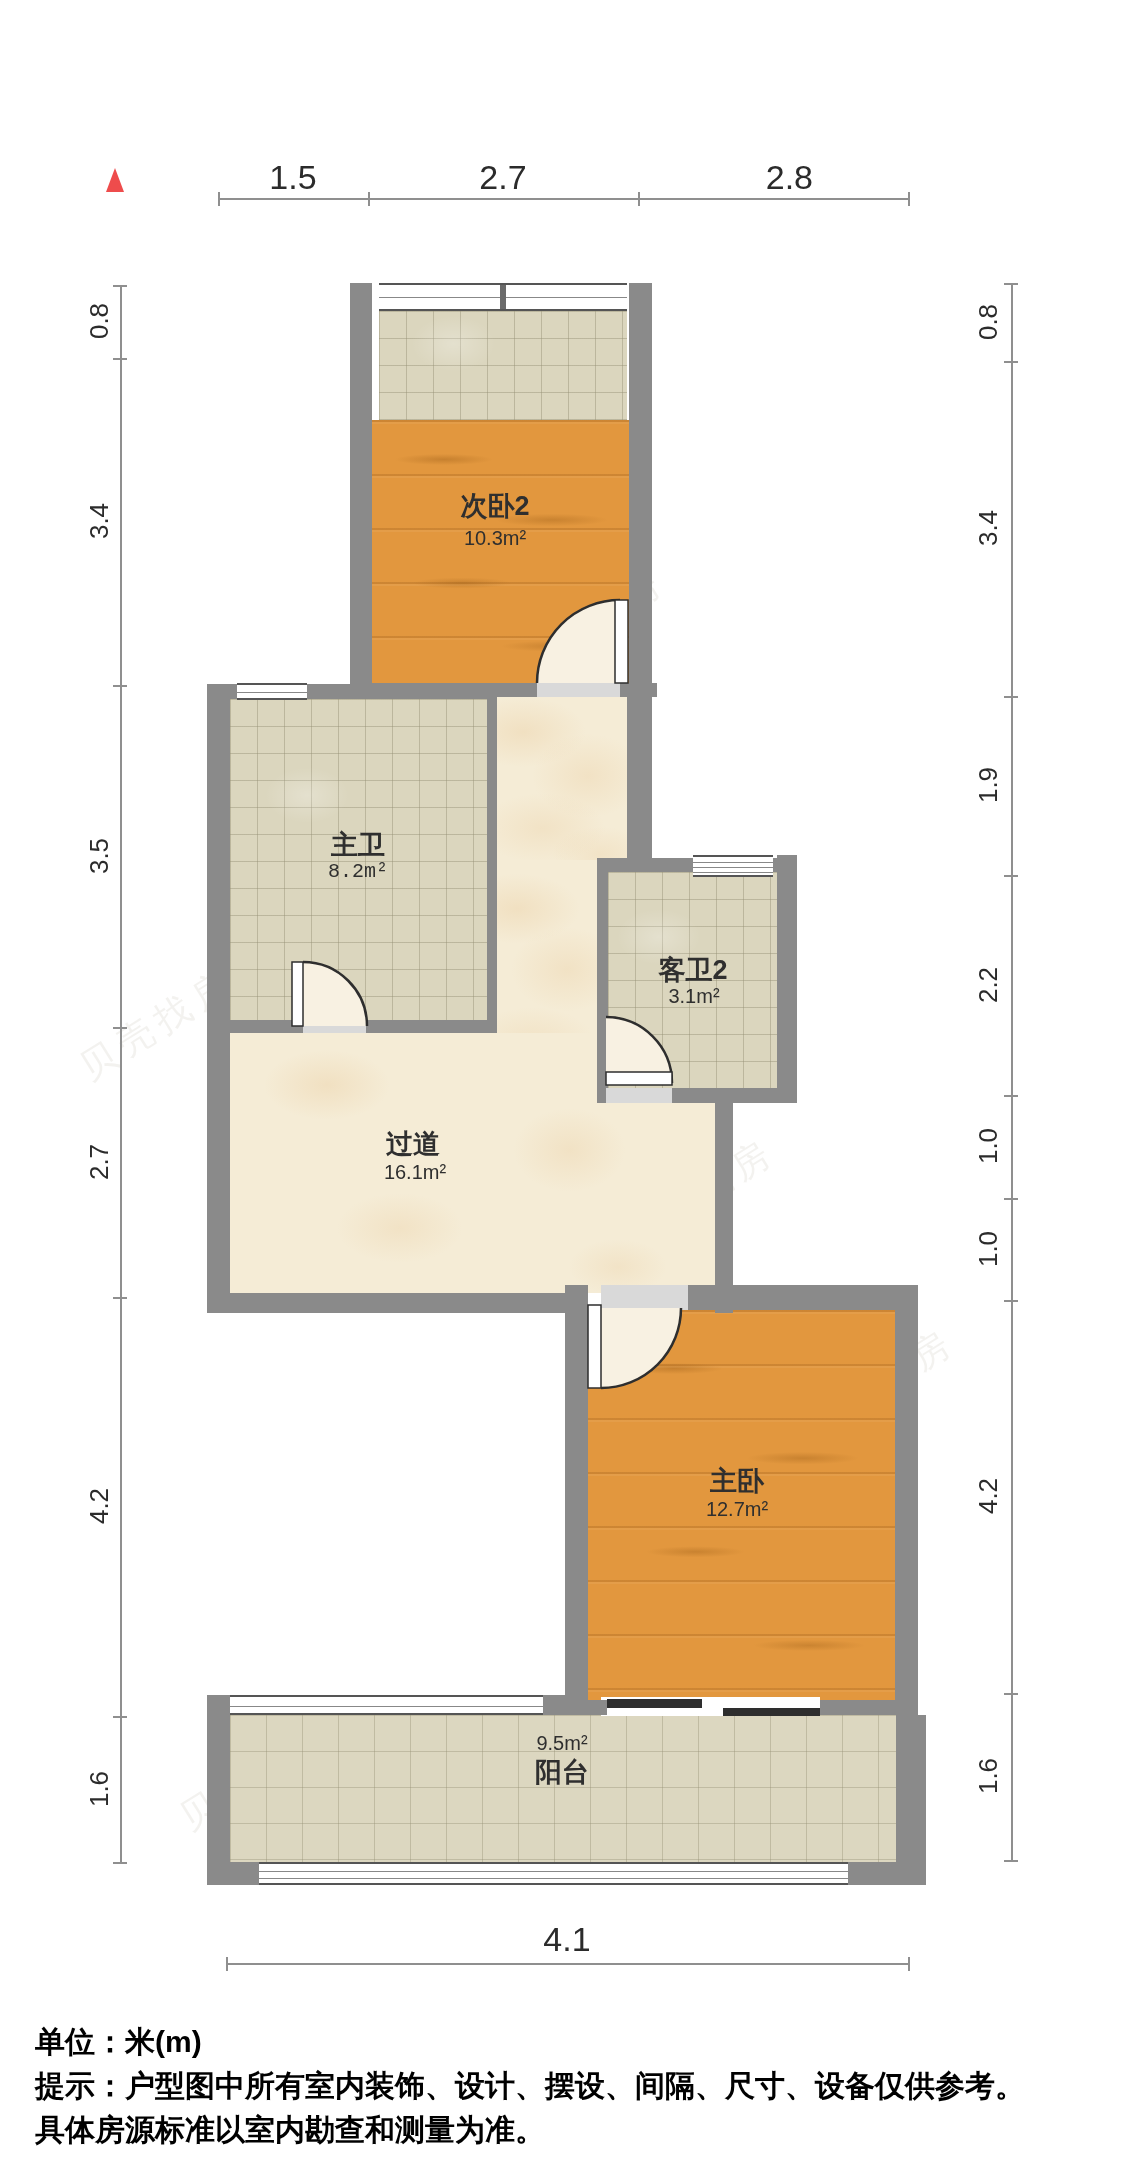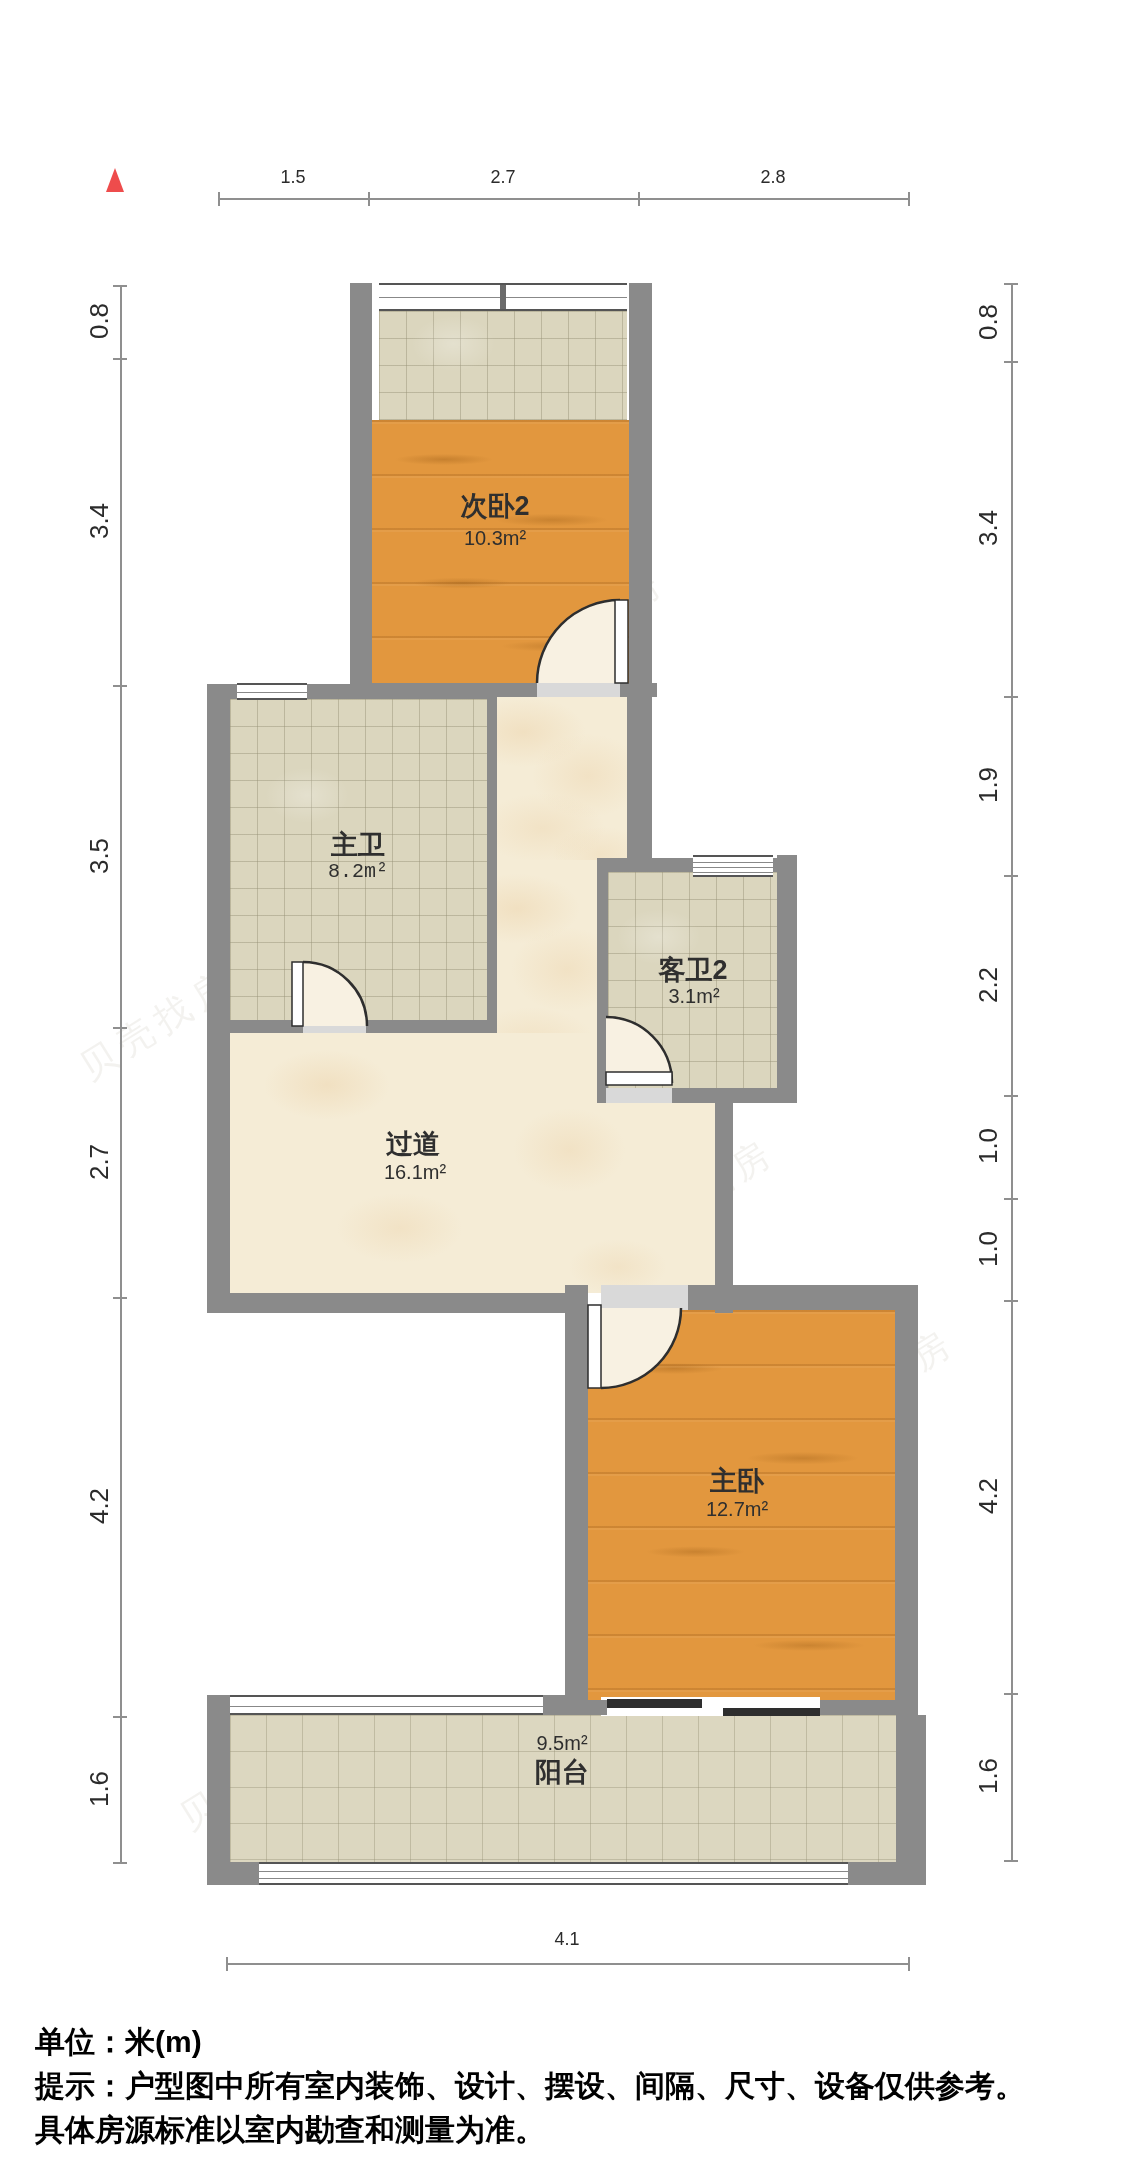--- a/index.html
+++ b/index.html
@@ -32,21 +32,21 @@
       linear-gradient(rgba(150,145,118,.40) 1px, transparent 1px),
       linear-gradient(90deg, rgba(150,145,118,.40) 1px, transparent 1px);
     background-size:36px 36px;}
   .win{position:absolute;background:#fff;border-top:2px solid #555;border-bottom:2px solid #555;box-sizing:border-box;}
   .win .l{position:absolute;left:0;right:0;height:1px;background:#888;}
   .win .mullion{position:absolute;top:0;bottom:0;width:6px;background:#6b6b6b;}
   .slide{position:absolute;background:#2e2e2e;}
   .dline{position:absolute;background:#8f8f8f;}
   .tick{position:absolute;background:#8f8f8f;}
   .dimlab{position:absolute;width:80px;height:30px;line-height:30px;text-align:center;
-          font-size:18px;color:#2b2b2b;}
+          font-size:34px;color:#2b2b2b;}
   .vlab{position:absolute;width:60px;height:30px;line-height:30px;text-align:center;
         font-size:26px;color:#2b2b2b;transform:rotate(-90deg);}
   .rname{position:absolute;width:180px;text-align:center;font-size:27px;font-weight:700;color:#2f2f2f;}
   .rarea{position:absolute;width:180px;text-align:center;font-size:20px;font-weight:400;color:#2f2f2f;}
   .north{position:absolute;left:106px;top:168px;width:0;height:0;
          border-left:9px solid transparent;border-right:9px solid transparent;
          border-bottom:24px solid var(--accent_north,#ee4c4c);}
   .note{position:absolute;left:35px;font-size:30px;font-weight:600;color:#000;white-space:nowrap;}
   .wm{position:absolute;font-size:36px;letter-spacing:8px;color:#8e8570;opacity:.10;
       transform:rotate(-32deg);white-space:nowrap;pointer-events:none;}
@@ -168,21 +168,21 @@
   <div class="rname" style="left:472px;top:1754px;">阳台</div>
   <div class="rarea" style="left:472px;top:1732px;">9.5m²</div>
 
   <div class="dline" style="left:218px;top:198px;width:692px;height:2px;"></div>
   <div class="tick" style="left:218px;top:192px;width:2px;height:14px;"></div>
   <div class="tick" style="left:368px;top:192px;width:2px;height:14px;"></div>
   <div class="tick" style="left:638px;top:192px;width:2px;height:14px;"></div>
   <div class="tick" style="left:908px;top:192px;width:2px;height:14px;"></div>
   <div class="dimlab" style="left:253px;top:162px;">1.5</div>
   <div class="dimlab" style="left:463px;top:162px;">2.7</div>
-  <div class="dimlab" style="left:733px;top:162px;">2.8</div>
+  <div class="dimlab" style="left:733px;top:162px;text-align:right;">2.8</div>
 
   <div class="dline" style="left:120px;top:285px;width:2px;height:1579px;"></div>
   <div class="tick" style="left:113px;top:285px;width:14px;height:2px;"></div>
   <div class="tick" style="left:113px;top:358px;width:14px;height:2px;"></div>
   <div class="tick" style="left:113px;top:685px;width:14px;height:2px;"></div>
   <div class="tick" style="left:113px;top:1027px;width:14px;height:2px;"></div>
   <div class="tick" style="left:113px;top:1297px;width:14px;height:2px;"></div>
   <div class="tick" style="left:113px;top:1716px;width:14px;height:2px;"></div>
   <div class="tick" style="left:113px;top:1862px;width:14px;height:2px;"></div>
   <div class="vlab" style="left:69px;top:306px;">0.8</div>

